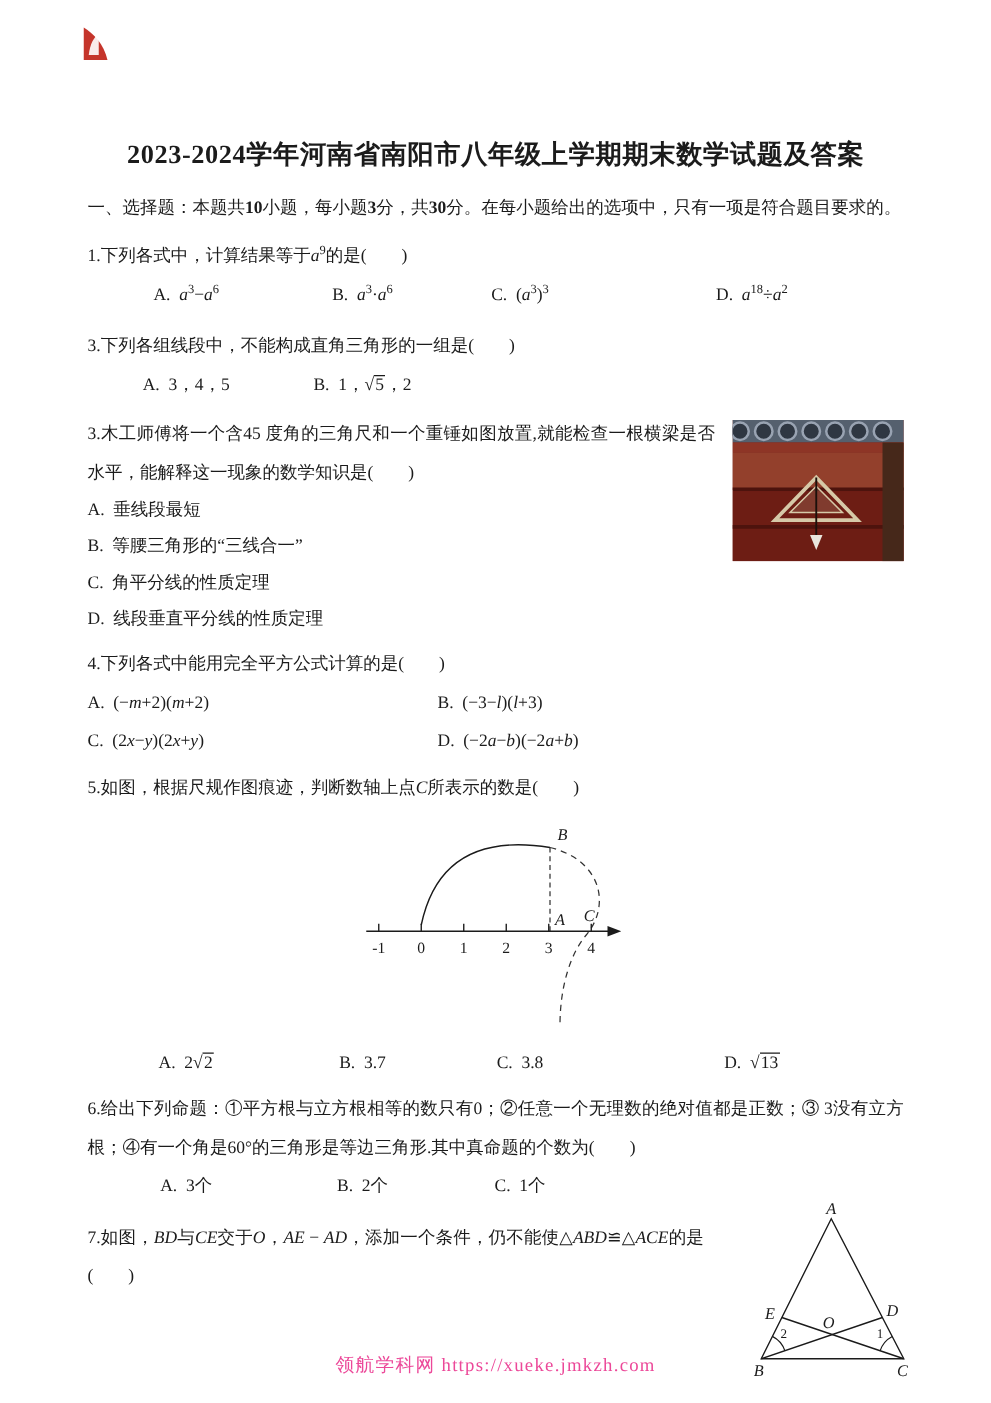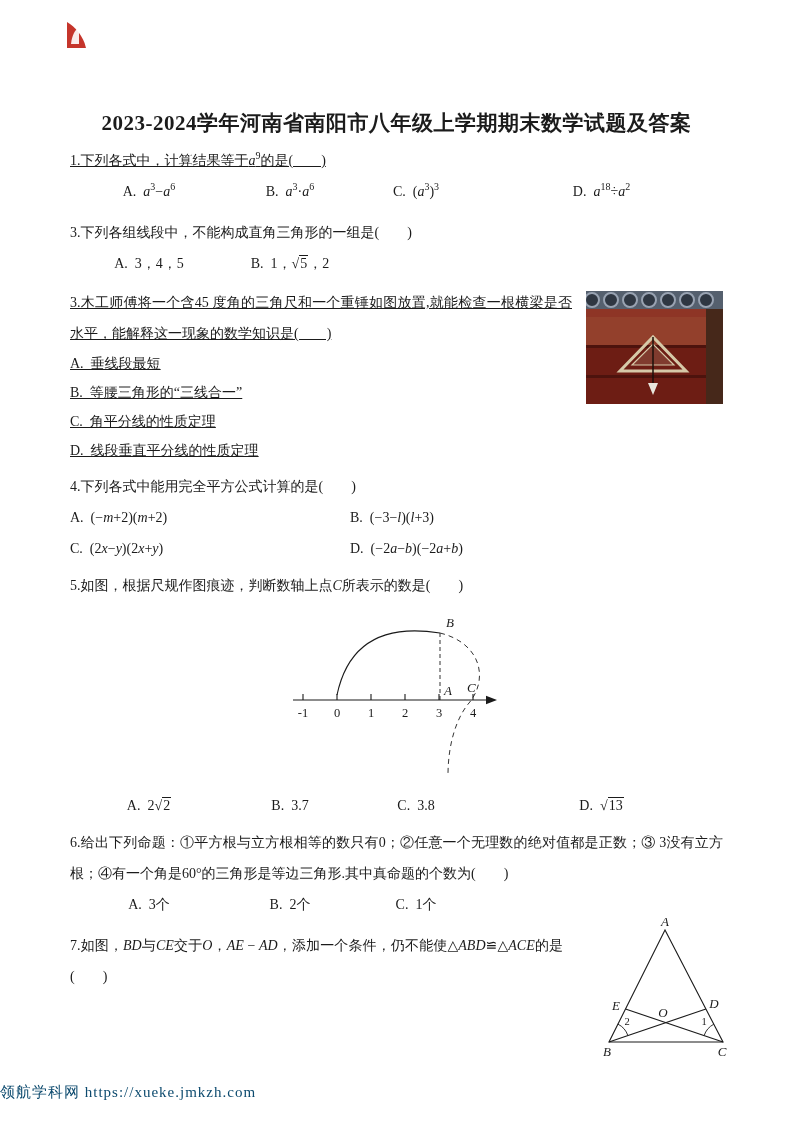--- a/index.html
+++ b/index.html
@@ -5,54 +5,55 @@
 <style>
   * { margin:0; padding:0; box-sizing:border-box; }
   html,body { background:#ffffff; }
   body { font-family:"Liberation Serif","DejaVu Serif",serif; color:#1b1b1b; }
   .page { position:relative; width:793px; height:1122px; background:#fff; overflow:hidden; margin:13px auto; }
   .logo { position:absolute; left:64px; top:6px; width:24px; height:32px; }
   .title { margin:0 55px; padding-top:96px; text-align:center; font-size:21px; font-weight:bold; letter-spacing:0.5px; }
   .content { margin:0 70px; font-size:14px; }
   .intro { margin-top:14px; line-height:31px; text-align:justify; }
   .stem { line-height:31px; text-align:justify; }
-  .mt6 { margin-top:6px; } .mt8 { margin-top:8px;text-decoration:underline; } .mt10 { margin-top:10px; }
+  .mt6 { margin-top:6px; } .mt8 { margin-top:8px; } .mt10 { margin-top:10px; }
   sup { font-size:10px; line-height:0; }
   .sq { white-space:nowrap; }
   .sq .rd { border-top:1px solid currentColor; padding:0 1px; }
   .optrow4 { display:grid; grid-template-columns:158px 124px 128px 1fr; line-height:31px;text-align:center; }
   .optrow2 { display:grid; grid-template-columns:280px 1fr; line-height:31px; }
   .optline { line-height:29px; }
   .q3img { float:right; width:137px; height:113px; margin:4px 0 8px 14px; }
   .q3block::after { content:""; display:block; clear:both; }
   .q5fig { display:block; margin:2px auto 4px auto; }
   .figlab { font-style:italic; font-size:13px; fill:#1b1b1b; }
   .figtick { font-size:12.5px; fill:#1b1b1b; }
   .fignum { font-size:10.5px; fill:#1b1b1b; }
   .q7wrap { position:relative; margin-top:10px; }
   .q7wrap .stem { padding-right:160px; }
   .q7fig { position:absolute; right:-12px; top:-14px; }
-  .watermark { position:absolute; left:0; right:0; top:1070px; text-align:left; color:#0c4a6e; font-size:15px; letter-spacing:1px; }
+  .watermark { position:absolute; left:0; right:0; top:1070px; text-align:center; color:#ec4899; font-size:15px; letter-spacing:1px; }
 </style>
 </head>
 <body>
 
 <div class="page">
 
   <div class="logo">
     <svg width="24" height="32" viewBox="0 0 24 32">
       <path d="M3,29 L3,3 C11,8 19,16 22,29 Z" fill="#c5352b"></path>
       <path d="M7,25 C8,16 11,11 15,8 L15,25 Z" fill="#ffffff" opacity="0.9"></path>
     </svg>
   </div>
 
   <h1 class="title">2023-2024学年河南省南阳市八年级上学期期末数学试题及答案</h1>
 
   <div class="content">
 
+    <p class="intro">一、选择题：本题共<b>10</b>小题，每小题<b>3</b>分，共<b>30</b>分。在每小题给出的选项中，只有一项是符合题目要求的。</p>
 
     <p class="stem mt8">1.下列各式中，计算结果等于<i>a</i><sup>9</sup>的是(　　)</p>
     <div class="optrow4">
       <span>A.&nbsp;&nbsp;<i>a</i><sup>3</sup>−<i>a</i><sup>6</sup></span>
       <span>B.&nbsp;&nbsp;<i>a</i><sup>3</sup>·<i>a</i><sup>6</sup></span>
       <span>C.&nbsp;&nbsp;(<i>a</i><sup>3</sup>)<sup>3</sup></span>
       <span>D.&nbsp;&nbsp;<i>a</i><sup>18</sup>÷<i>a</i><sup>2</sup></span>
     </div>
 
     <p class="stem mt10">3.下列各组线段中，不能构成直角三角形的一组是(　　)</p>

